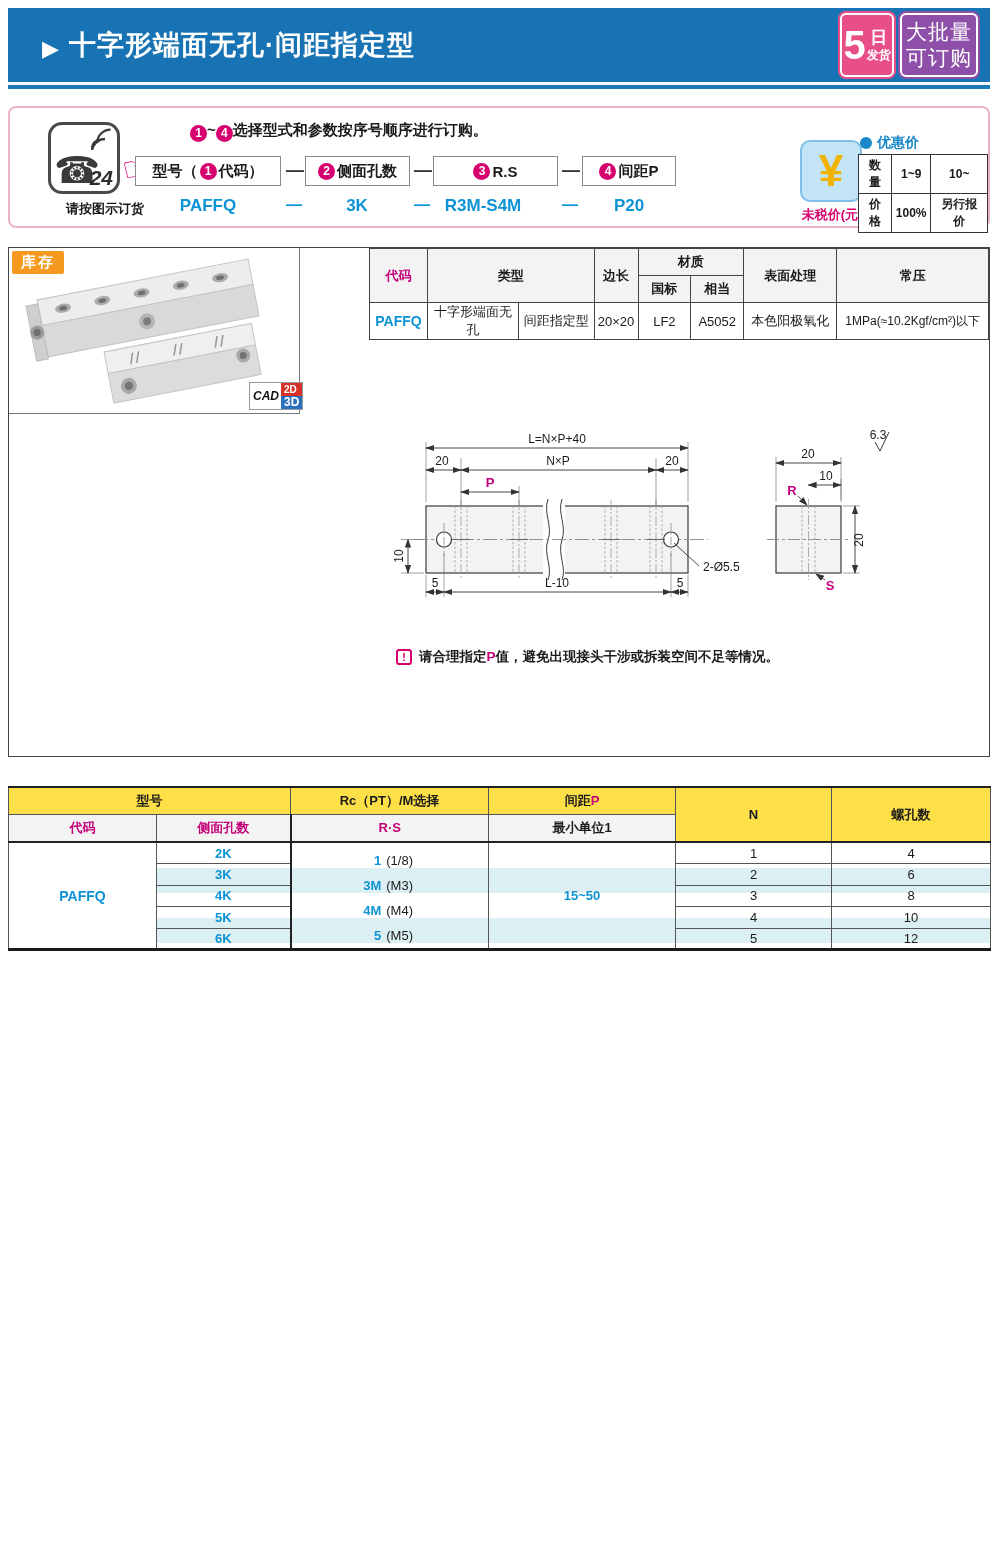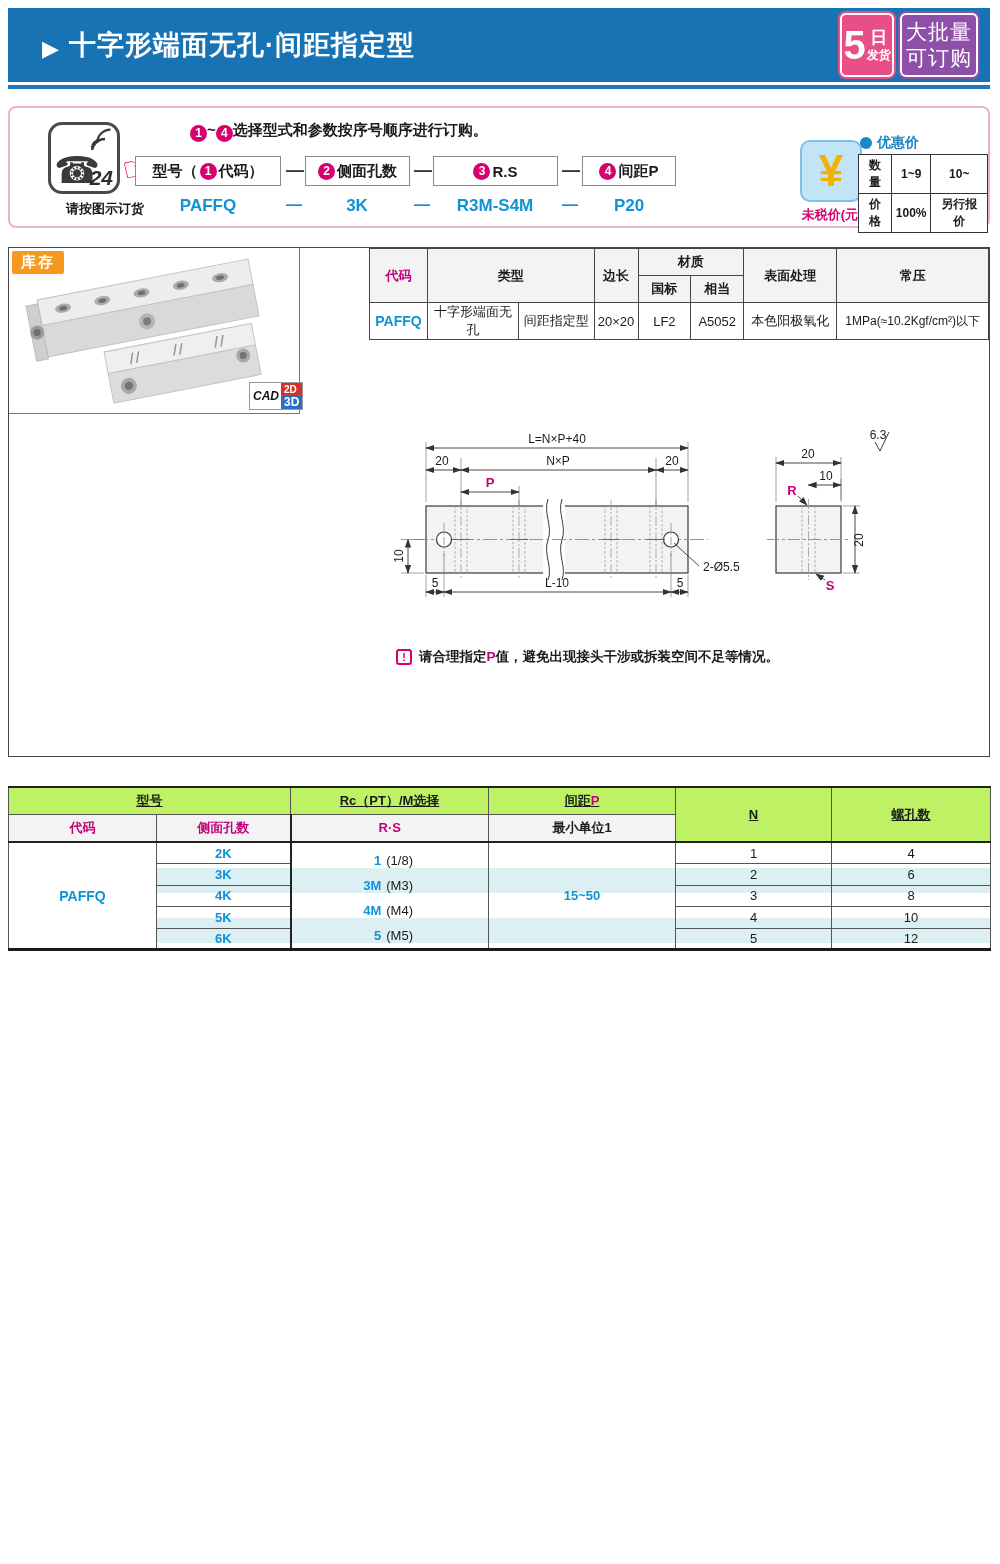--- a/index.html
+++ b/index.html
@@ -44,21 +44,21 @@
           vertical-align:-2px; }
   .field-box { top:48px; height:30px; border:1px solid #8a8a8a; background:#fff;
                display:flex; align-items:center; justify-content:center; font-size:15px;
                font-weight:bold; gap:2px; }
   .fb1 { left:125px; width:146px; } .fb2 { left:295px; width:105px; }
   .fb3 { left:423px; width:125px; } .fb4 { left:572px; width:94px; }
   .dash { top:52px; font-size:18px; font-weight:bold; color:#333; }
   .d1 { left:276px; } .d2 { left:404px; } .d3 { left:552px; }
   .ex { top:88px; font-size:17px; font-weight:bold; color:#0d93d6; transform:translateX(-50%); }
   .exd { top:88px; font-size:16px; font-weight:bold; color:#0d93d6; }
-  .ex1 { left:198px; } .ex2 { left:347px; } .ex3 { left:485px; } .ex4 { left:619px; }
+  .ex1 { left:198px; } .ex2 { left:347px; } .ex3 { left:473px; } .ex4 { left:619px; }
 
   
   .yen-box { left:790px; top:32px; width:62px; height:62px; background:#c2e4f6;
              border:2px solid #7fc0e8; border-radius:10px; display:flex; align-items:center;
              justify-content:center; }
   .yen-glyph { color:#f0b400; font-size:44px; font-weight:bold; }
   .untaxed { left:772px; top:98px; width:100px; text-align:center; color:#d6006e;
              font-size:13px; font-weight:bold; }
   .deal { left:850px; top:26px; font-size:14px; font-weight:bold; color:#1a87c8; display:flex; align-items:center; gap:5px;}
   .deal-dot { width:12px; height:12px; border-radius:50%; background:#1a87c8; display:inline-block; }
@@ -92,21 +92,21 @@
   .note-icon { width:16px; height:16px; border:2px solid #d6006e; border-radius:3px;
                color:#d6006e; font-size:11px; font-weight:bold; text-align:center; line-height:12px; }
 
   
   .order-table-wrap { left:8px; top:786px; width:982px; }
   .stripe { position:absolute; left:148px; right:0; height:25px; background:#dceff2; }
   .ot { border-collapse:collapse; table-layout:fixed; width:982px; position:relative;
         border-top:2px solid #222; border-bottom:3px solid #1a1a1a; }
   .ot td { border:1px solid #555; text-align:center; vertical-align:middle; font-size:13px;
            background:transparent; }
-  .ot .hd { background:#bef264; font-weight:bold; height:27px;text-decoration:underline; }
+  .ot .hd { background:#fde047; font-weight:bold; height:27px; }
   .ot .hd2 { background:#f3f3f3; font-weight:bold; height:28px; }
   .ot tr.dr td { height:19px; }
   .ot .under-hd { border-bottom:2px solid #222; }
   .ot .thick-r { border-right:2px solid #222; }
   .ot .kcell { color:#0d93d6; font-weight:bold; }
   .ot .paffq { color:#0d93d6; font-weight:bold; font-size:14px; background:#fff; }
   .rs-line { display:flex; justify-content:center; line-height:25px; font-size:13px; }
   .rs-code { color:#0d93d6; font-weight:bold; width:30px; text-align:right; }
   .rs-lab { margin-left:5px; width:42px; text-align:left; }
 

